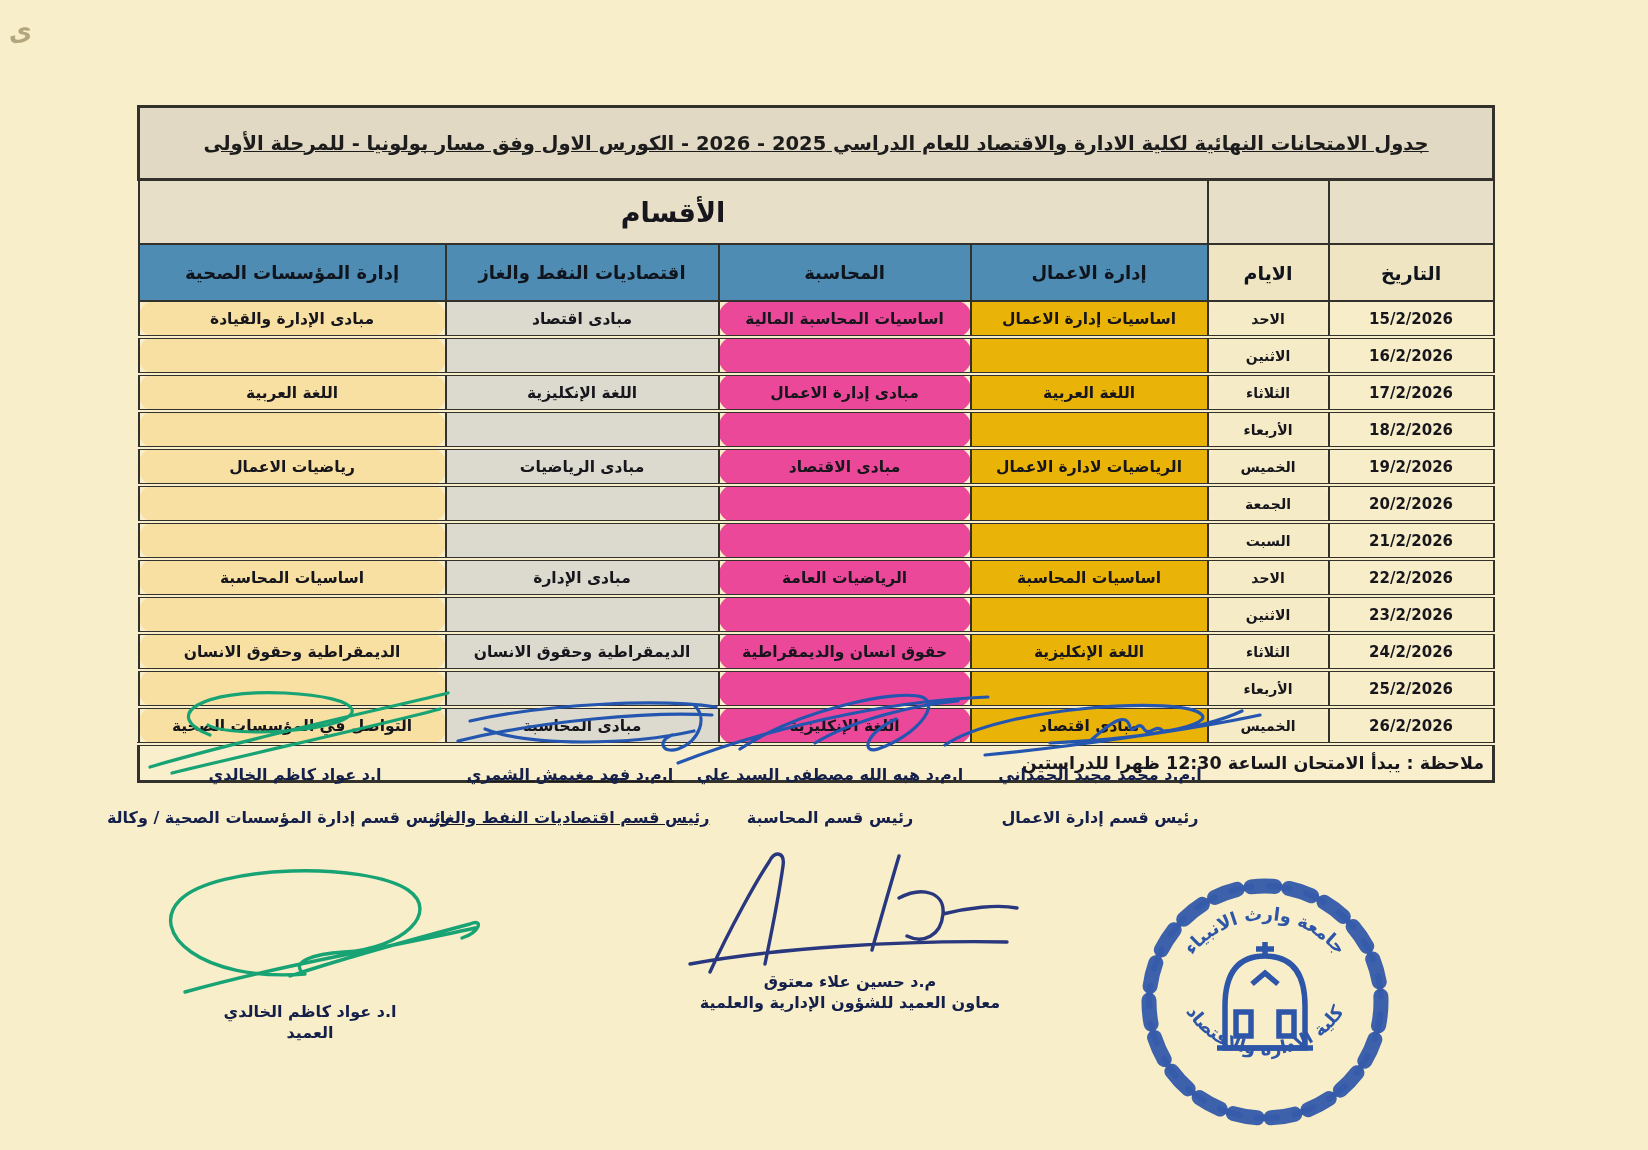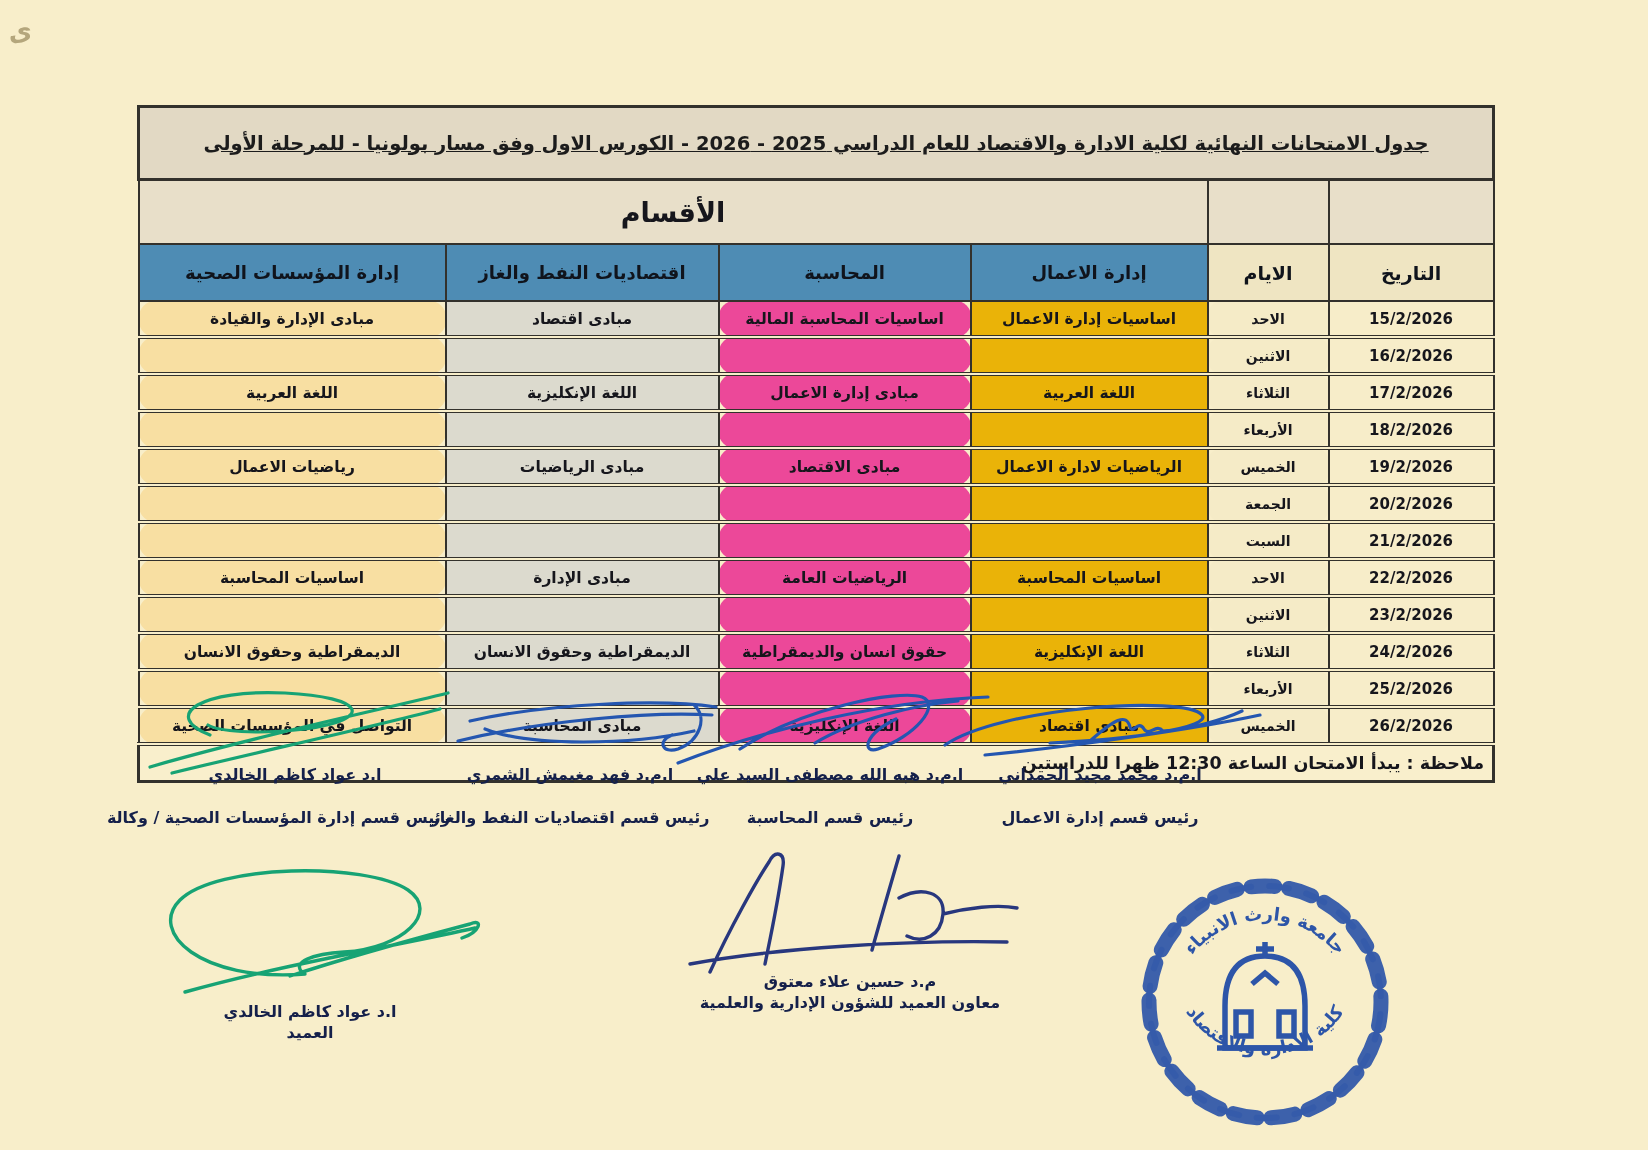--- a/index.html
+++ b/index.html
@@ -176,21 +176,21 @@
   </div>
 
   <div class="sig-block" style="left:670px;top:765px;width:320px;">
     <svg class="sig-svg" style="left:0px;top:-78px;" width="330" height="90" viewBox="0 0 330 90">
       <path d="M8,76 C90,44 210,14 318,10 M70,62 C130,22 228,2 252,10 C272,18 244,50 208,62 C192,67 193,48 226,32 M145,56 C185,32 245,18 288,14" fill="none" stroke="#2456b0" stroke-width="3.2" stroke-linecap="round"></path>
     </svg>
     <div class="sig-name">ا.م.د هبه الله مصطفى السيد علي</div>
     <div class="sig-title">رئيس قسم المحاسبة</div>
   </div>
 
-  <div class="sig-block" style="left:420px;top:765px;width:300px;">
+  <div class="sig-block" style="left:420px;top:765px;width:300px;text-decoration:underline;">
     <svg class="sig-svg" style="left:10px;top:-70px;" width="300" height="80" viewBox="0 0 300 80">
       <path d="M40,26 C120,8 232,4 286,12 M28,46 C110,26 222,16 282,20 M55,34 C100,52 202,50 264,36 M264,10 C278,22 270,46 248,54 C232,59 227,46 242,40" fill="none" stroke="#2456b0" stroke-width="3.2" stroke-linecap="round"></path>
     </svg>
     <div class="sig-name">ا.م.د فهد مغيمش الشمري</div>
     <div class="sig-title">رئيس قسم اقتصاديات النفط والغاز</div>
   </div>
 
   <div class="sig-block" style="left:140px;top:765px;width:310px;">
     <svg class="sig-svg" style="left:0px;top:-80px;" width="320" height="95" viewBox="0 0 320 95">
       <path d="M70,50 C20,30 62,4 145,8 C225,12 236,34 165,44 C115,50 78,46 68,40 M10,82 C112,52 235,26 308,8 M32,88 C122,66 224,44 300,24" fill="none" stroke="#17a374" stroke-width="3.2" stroke-linecap="round"></path>

